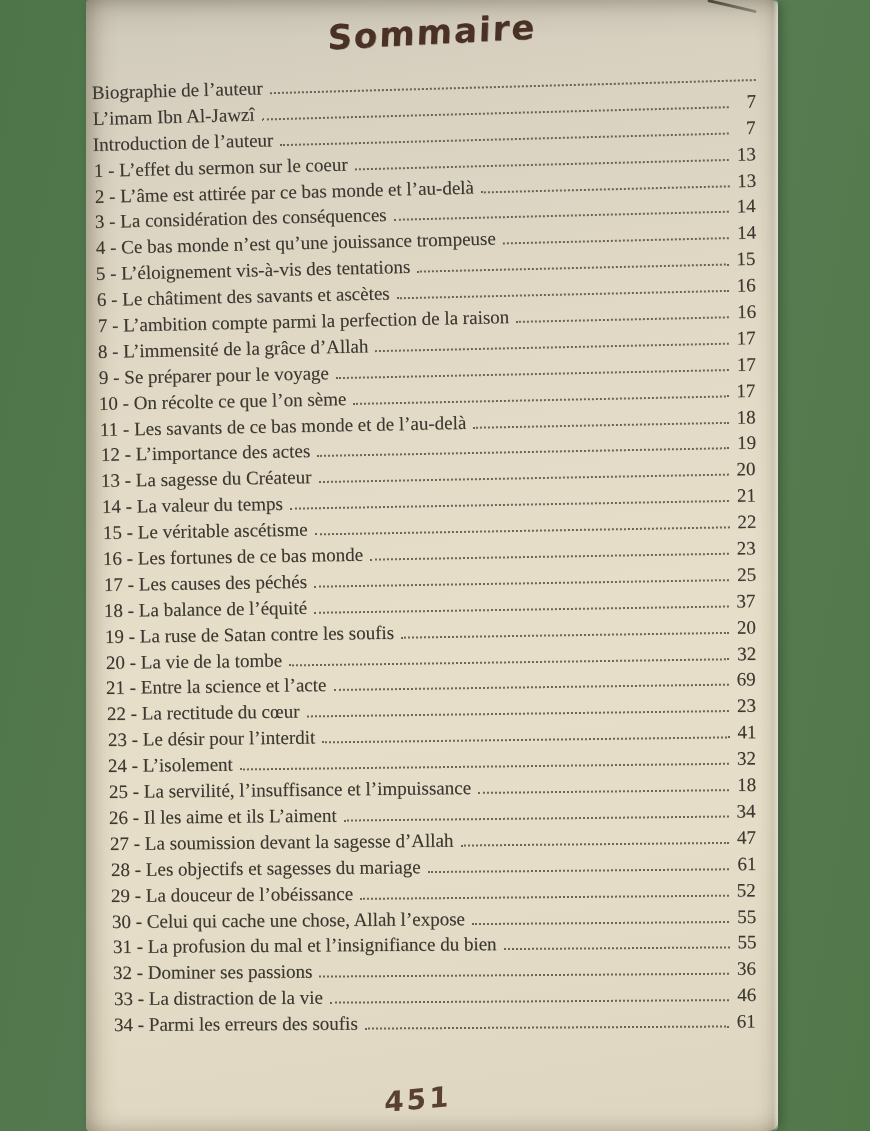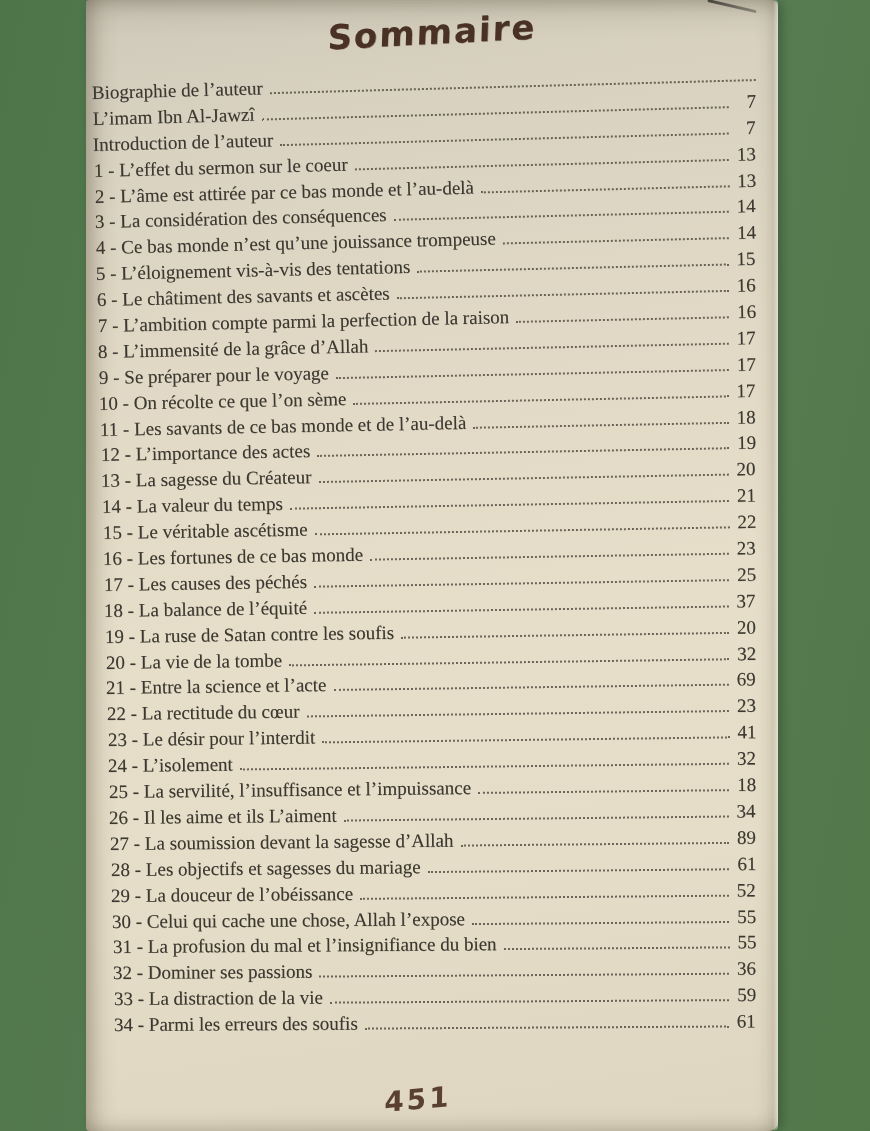--- a/index.html
+++ b/index.html
@@ -266,21 +266,21 @@
     <span class="toc-page">18</span>
   </div>
       <div class="toc-row" style="transform: rotate(-0.598deg); margin-left: 17.4px;">
     <span class="toc-label">26 - Il les aime et ils L’aiment</span>
     <span class="toc-dots"></span>
     <span class="toc-page">34</span>
   </div>
       <div class="toc-row" style="transform: rotate(-0.564deg); margin-left: 18px;">
     <span class="toc-label">27 - La soumission devant la sagesse d’Allah</span>
     <span class="toc-dots"></span>
-    <span class="toc-page">89</span>
+    <span class="toc-page">47</span>
   </div>
       <div class="toc-row" style="transform: rotate(-0.53deg); margin-left: 18.6px;">
     <span class="toc-label">28 - Les objectifs et sagesses du mariage</span>
     <span class="toc-dots"></span>
     <span class="toc-page">61</span>
   </div>
       <div class="toc-row" style="transform: rotate(-0.496deg); margin-left: 19.2px;">
     <span class="toc-label">29 - La douceur de l’obéissance</span>
     <span class="toc-dots"></span>
     <span class="toc-page">52</span>
@@ -296,21 +296,21 @@
     <span class="toc-page">55</span>
   </div>
       <div class="toc-row" style="transform: rotate(-0.394deg); margin-left: 21.1px;">
     <span class="toc-label">32 - Dominer ses passions</span>
     <span class="toc-dots"></span>
     <span class="toc-page">36</span>
   </div>
       <div class="toc-row" style="transform: rotate(-0.36deg); margin-left: 21.7px;">
     <span class="toc-label">33 - La distraction de la vie</span>
     <span class="toc-dots"></span>
-    <span class="toc-page">59</span>
+    <span class="toc-page">46</span>
   </div>
       <div class="toc-row" style="transform: rotate(-0.326deg); margin-left: 22.3px;">
     <span class="toc-label">34 - Parmi les erreurs des soufis</span>
     <span class="toc-dots"></span>
     <span class="toc-page">61</span>
   </div>
     </div>
   <div class="folio">451</div>
   <div class="page-edge-light"></div>
 </div>

